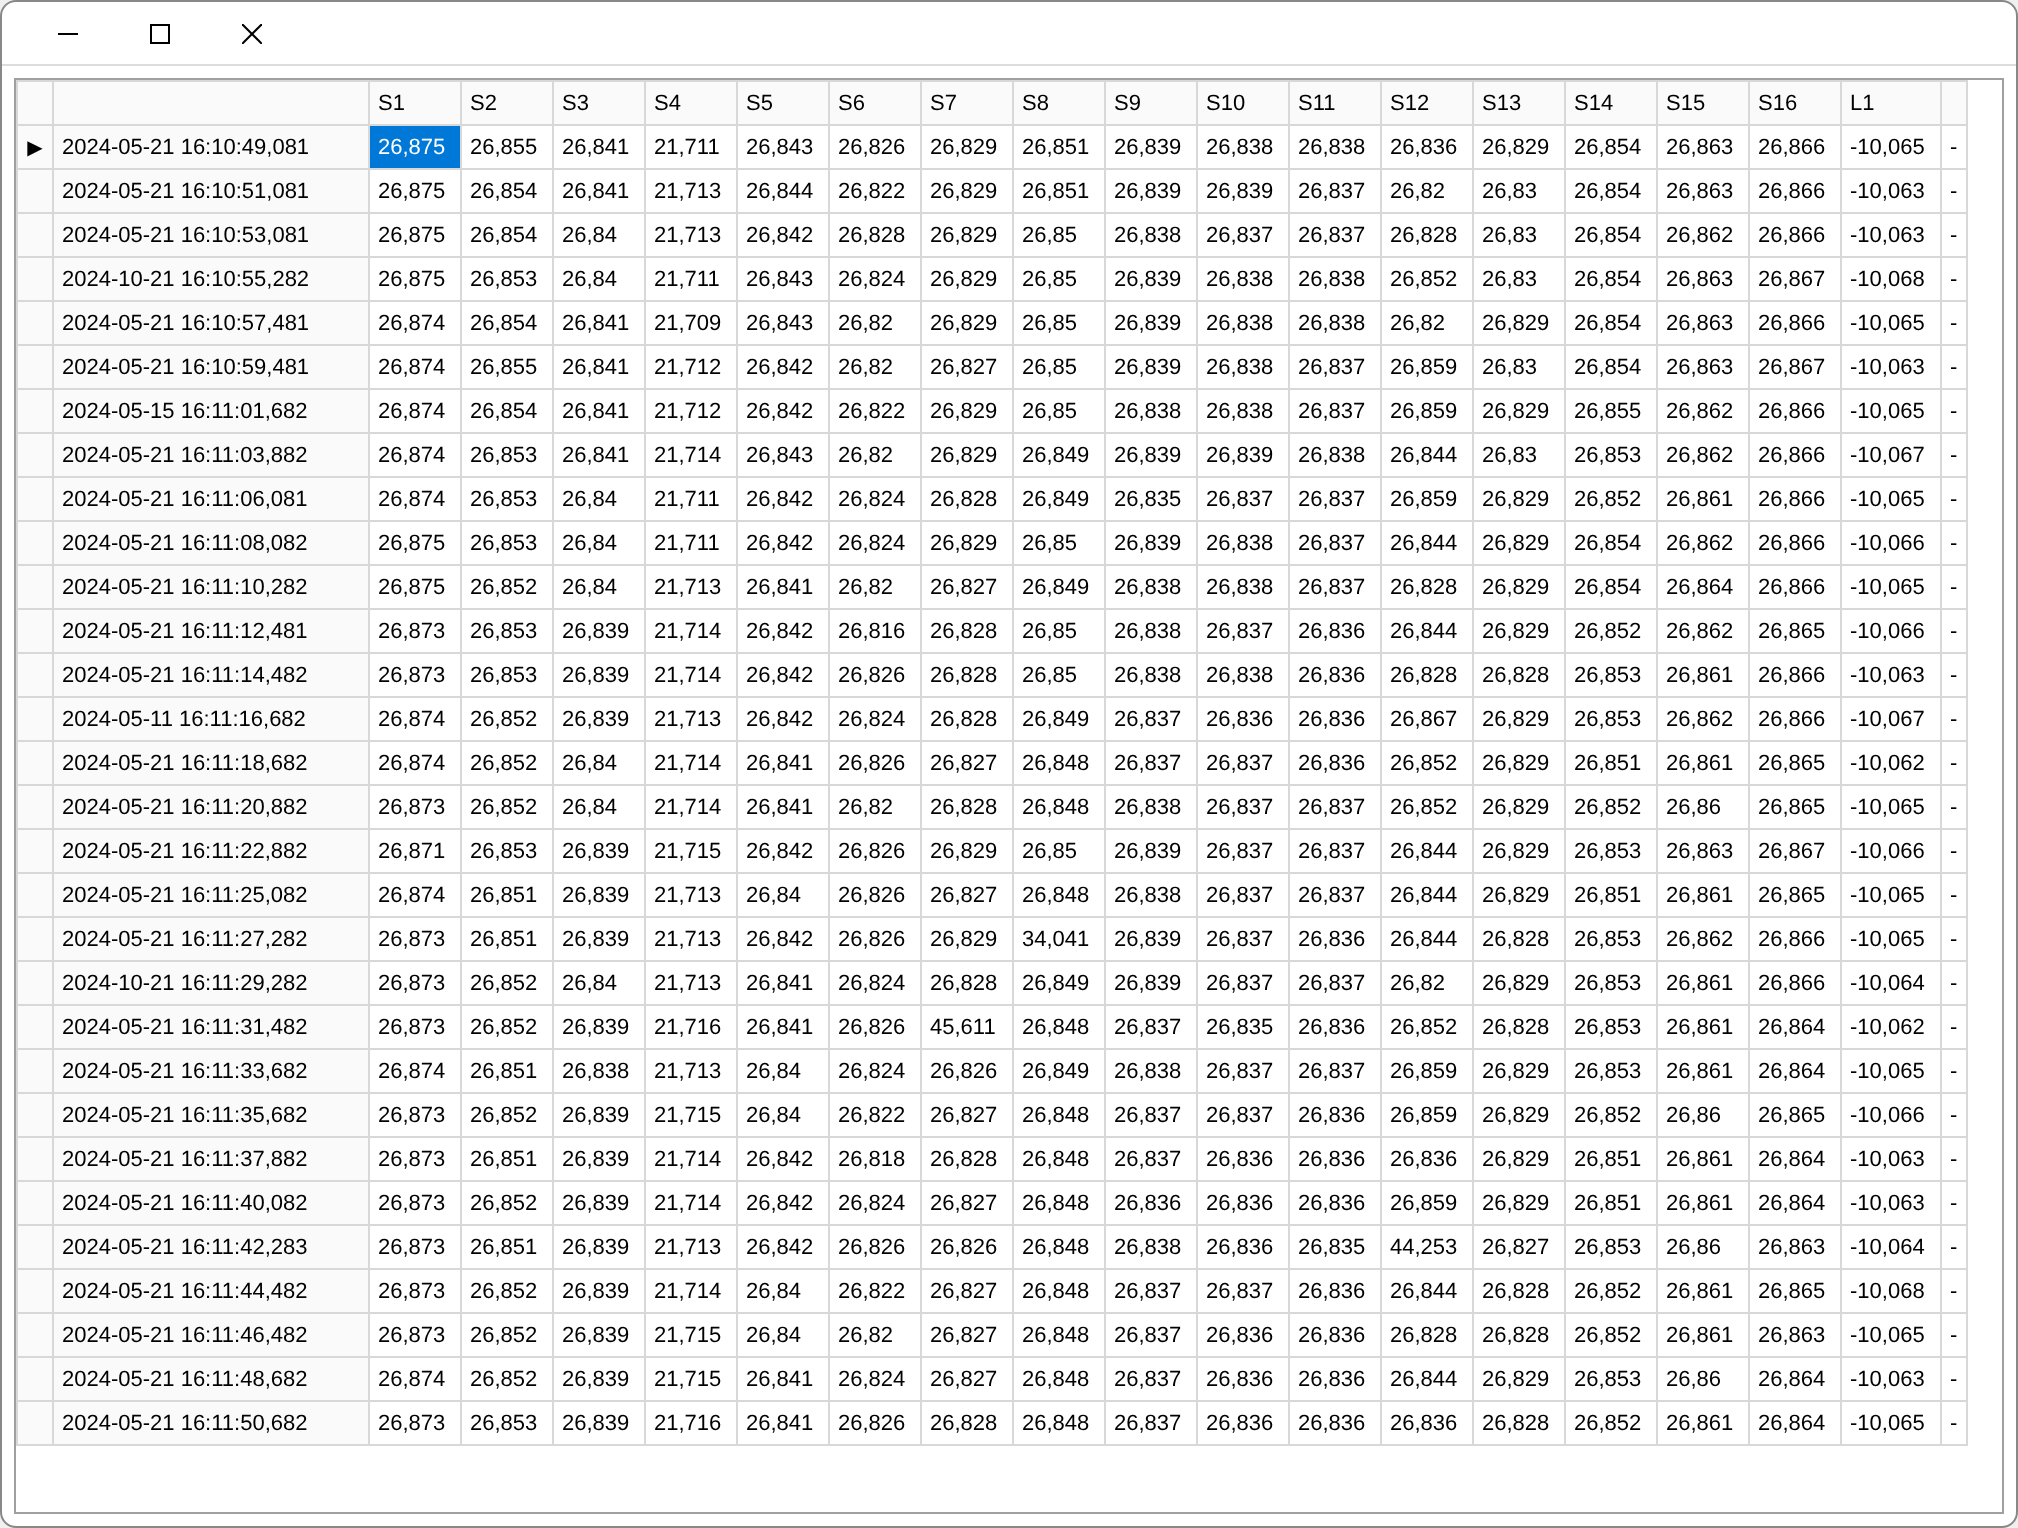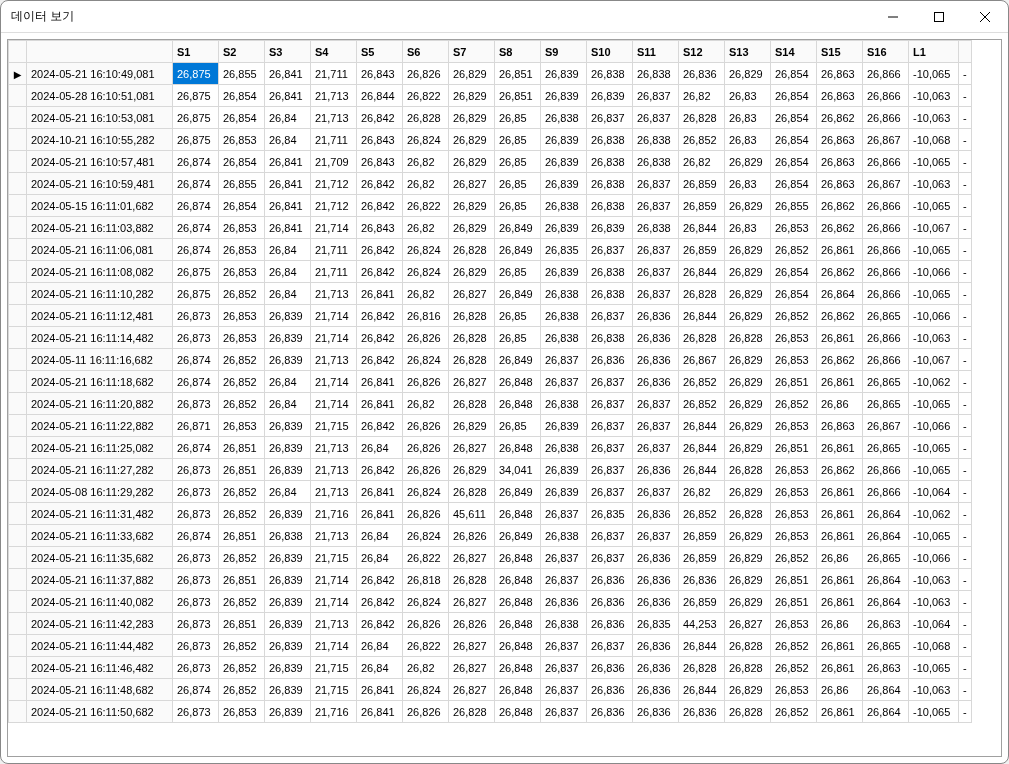--- a/index.html
+++ b/index.html
@@ -69,45 +69,44 @@
 th, td {
   border: 1px solid #d8d8d8;
   padding: 3px 4px;
   text-align: left;
   white-space: nowrap;
   height: 22px;
   overflow: hidden;
 }
 th {
   background: #fafafa;
-  font-weight: bold;
+  font-weight: normal;
   position: sticky;
   top: 0;
   z-index: 2;
   margin-left: 31px;
 }
 .col-gutter { width: 18px; background: #fafafa; }
-.col-time { width: 146px; background:#fafafa; }
+.col-time { width: 158px; background:#fafafa; }
 .col-s { width: 46px; }
 .col-l { width: 50px; }
 .col-trail { width: 12px; }
 td.gutter { background: #fafafa; text-align:center; }
 td.timecell { background: #fafafa; }
 td.sel {
   background: #0078d7;
   color: #fff;
 }
 .row-indicator { font-size:10px; }
 </style>
 </head>
 <body>
 
 <div class="window">
   <div class="titlebar">
-    <div class="title">데이터 보기</div>
     <div class="win-buttons">
       <div class="win-btn">
         <svg width="10" height="10" viewBox="0 0 10 10">
             <line x1="0" y1="5" x2="10" y2="5" stroke="#000" stroke-width="1"></line>
           </svg>
       </div>
       <div class="win-btn">
         <svg width="10" height="10" viewBox="0 0 10 10">
             <rect x="0.5" y="0.5" width="9" height="9" fill="none" stroke="#000" stroke-width="1"></rect>
           </svg>
@@ -166,21 +165,21 @@
               <td class="col-s">26,836</td>
               <td class="col-s">26,829</td>
               <td class="col-s">26,854</td>
               <td class="col-s">26,863</td>
               <td class="col-s">26,866</td>
               <td class="col-l">-10,065</td>
               <td class="col-trail">-</td>
             </tr>
             <tr>
               <td class="gutter col-gutter"></td>
-              <td class="timecell col-time">2024-05-28 16:10:51,081</td>
+              <td class="timecell col-time">2024-05-21 16:10:51,081</td>
               <td class="col-s">26,875</td>
               <td class="col-s">26,854</td>
               <td class="col-s">26,841</td>
               <td class="col-s">21,713</td>
               <td class="col-s">26,844</td>
               <td class="col-s">26,822</td>
               <td class="col-s">26,829</td>
               <td class="col-s">26,851</td>
               <td class="col-s">26,839</td>
               <td class="col-s">26,839</td>
@@ -562,21 +561,21 @@
               <td class="col-s">26,844</td>
               <td class="col-s">26,828</td>
               <td class="col-s">26,853</td>
               <td class="col-s">26,862</td>
               <td class="col-s">26,866</td>
               <td class="col-l">-10,065</td>
               <td class="col-trail">-</td>
             </tr>
             <tr>
               <td class="gutter col-gutter"></td>
-              <td class="timecell col-time">2024-05-08 16:11:29,282</td>
+              <td class="timecell col-time">2024-10-21 16:11:29,282</td>
               <td class="col-s">26,873</td>
               <td class="col-s">26,852</td>
               <td class="col-s">26,84</td>
               <td class="col-s">21,713</td>
               <td class="col-s">26,841</td>
               <td class="col-s">26,824</td>
               <td class="col-s">26,828</td>
               <td class="col-s">26,849</td>
               <td class="col-s">26,839</td>
               <td class="col-s">26,837</td>

